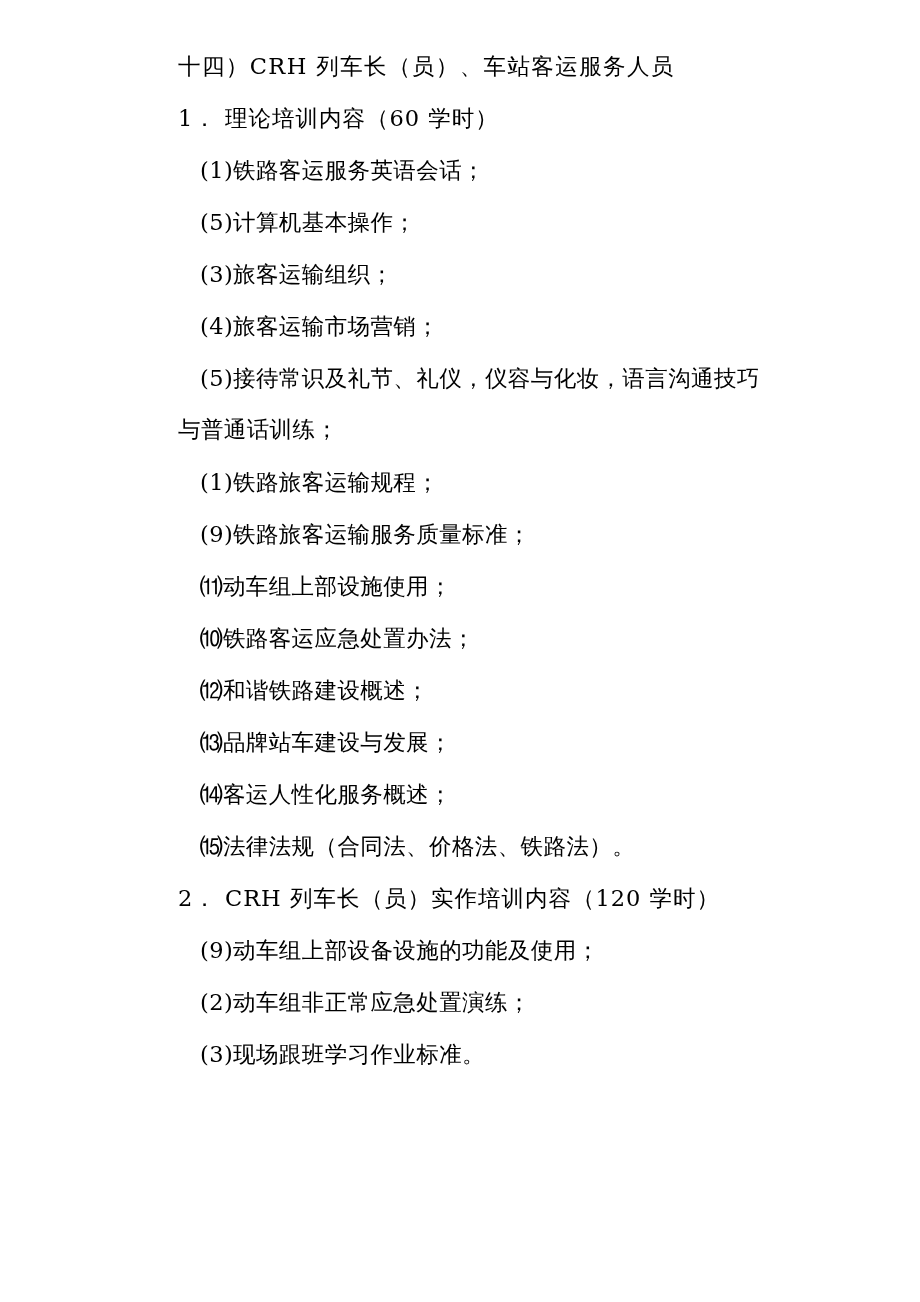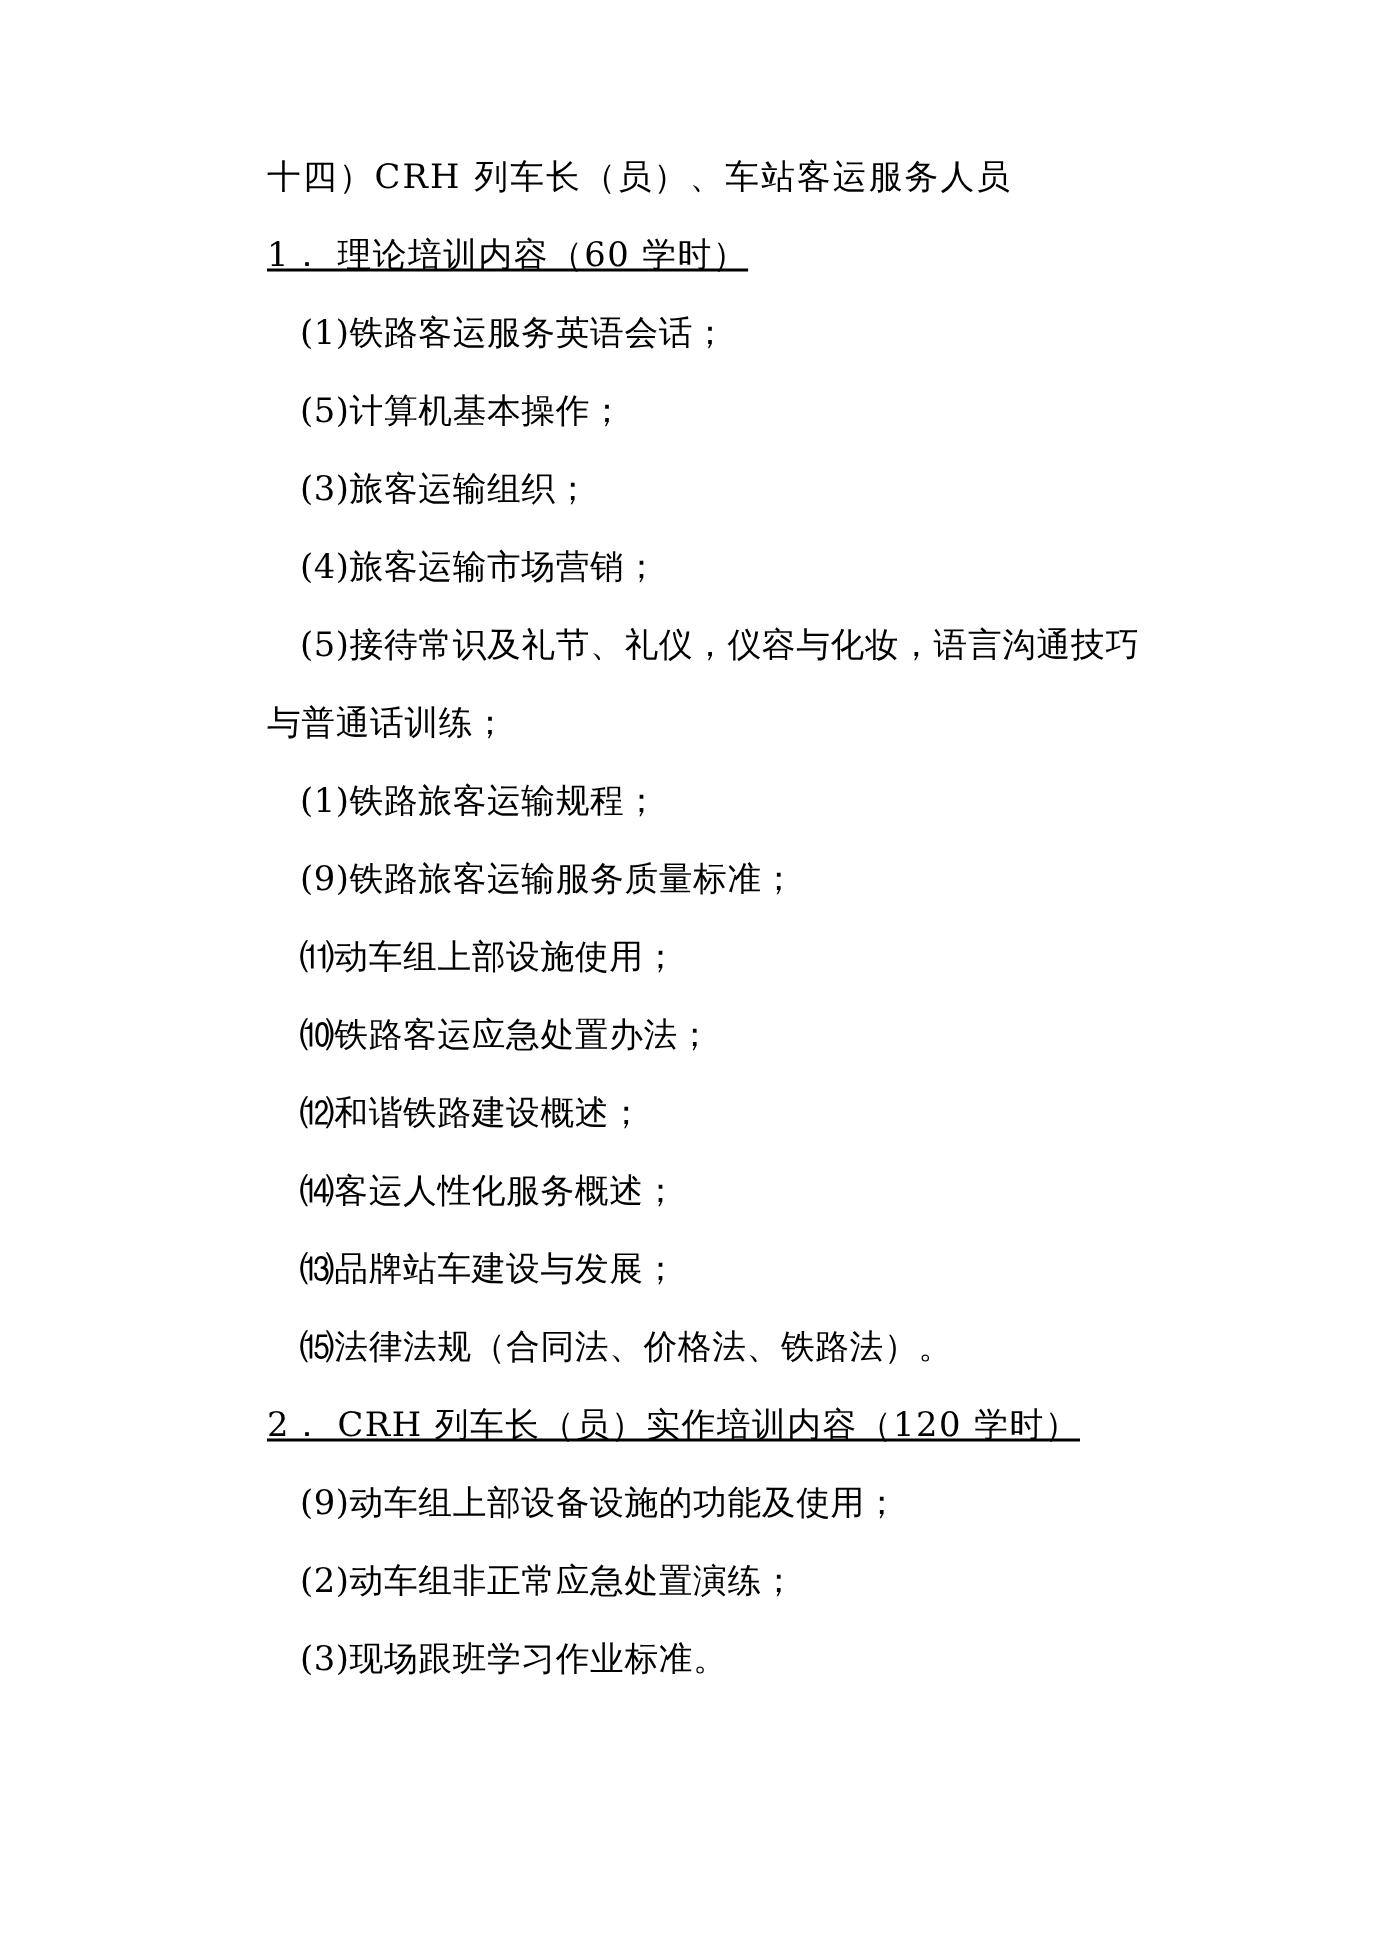--- a/index.html
+++ b/index.html
@@ -11,37 +11,36 @@
     width: 920px;
     height: 1302px;
     font-family: "DejaVu Serif", "Liberation Serif", serif;
     color: #000000;
     overflow: hidden;
   }
   .page {
     width: 920px;
     height: 1302px;
     box-sizing: border-box;
-    padding: 92px 132px 40px 178px;
+    padding: 40px 132px 40px 178px;
     position: relative;
   }
   .doc-line {
     font-size: 22.5px;
     line-height: 52px;
     letter-spacing: 0.4px;
     white-space: pre-wrap;
     text-align: left;
   }
   
   .heading {
     letter-spacing: 1.4px;
   }
   .numbered {
     letter-spacing: 1.0px;
-    text-decoration: underline;
   }
   
   .item {
     text-indent: 22px;
   }
   .item-wrap {
     text-indent: 22px;
   }
   .cont {
     text-indent: 0;
@@ -59,21 +58,21 @@
   <div class="doc-line item">(5)计算机基本操作；</div>
   <div class="doc-line item">(3)旅客运输组织；</div>
   <div class="doc-line item">(4)旅客运输市场营销；</div>
   <div class="doc-line item-wrap">(5)接待常识及礼节、礼仪，仪容与化妆，语言沟通技巧</div>
   <div class="doc-line cont">与普通话训练；</div>
   <div class="doc-line item">(1)铁路旅客运输规程；</div>
   <div class="doc-line item">(9)铁路旅客运输服务质量标准；</div>
   <div class="doc-line item">⑾动车组上部设施使用；</div>
   <div class="doc-line item">⑽铁路客运应急处置办法；</div>
   <div class="doc-line item">⑿和谐铁路建设概述；</div>
+  <div class="doc-line item">⒀品牌站车建设与发展；</div>
   <div class="doc-line item">⒁客运人性化服务概述；</div>
-  <div class="doc-line item">⒀品牌站车建设与发展；</div>
   <div class="doc-line item">⒂法律法规（合同法、价格法、铁路法）。</div>
   <div class="doc-line numbered">2． CRH 列车长（员）实作培训内容（120 学时）</div>
   <div class="doc-line item">(9)动车组上部设备设施的功能及使用；</div>
   <div class="doc-line item">(2)动车组非正常应急处置演练；</div>
   <div class="doc-line item">(3)现场跟班学习作业标准。</div>
 
 </div>
 
 </body></html>

